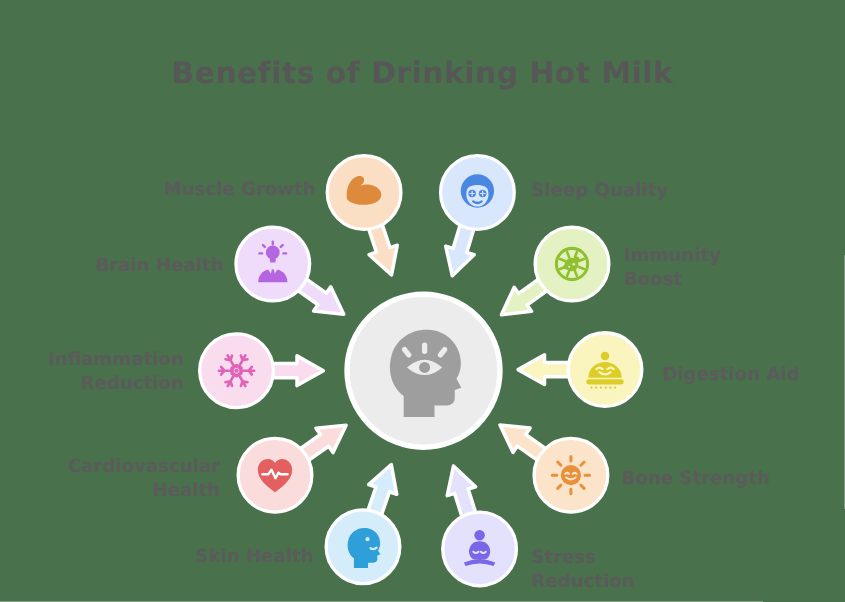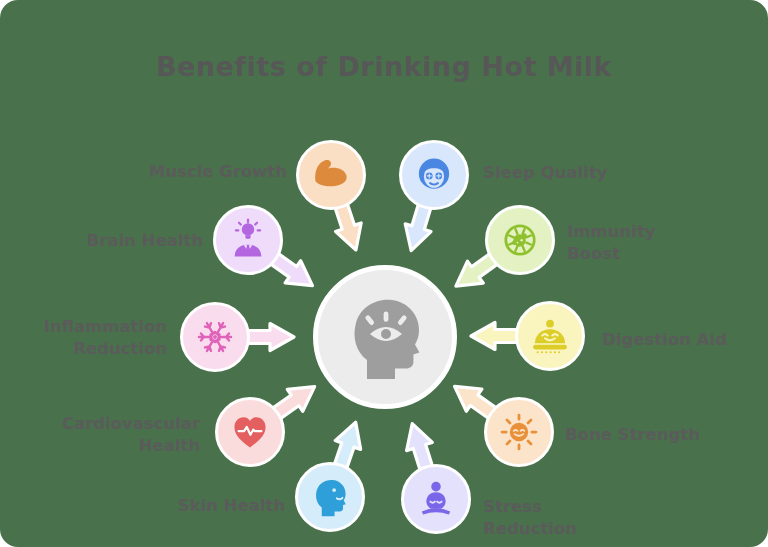--- a/index.html
+++ b/index.html
@@ -1,20 +1,19 @@
 <!DOCTYPE html>
 <html><head>
 <meta charset="utf-8">
 <style>
   * { margin: 0; padding: 0; box-sizing: border-box; }
   html, body { width: 768px; height: 547px; overflow: hidden; }
   #stage {
     position: relative; width: 768px; height: 547px; overflow: hidden;
     font-family: "DejaVu Sans", sans-serif;
-    border-radius: 18px;
   }
   #title {
     position: absolute; top: 51px; left: 0; width: 100%;
     text-align: center; font-size: 27px; font-weight: bold;
     letter-spacing: 0.5px; z-index: 3;
   }
   #arrow-layer { position: absolute; inset: 0; width: 768px; height: 547px; z-index: 1; }
   .node-circle {
     position: absolute; border-radius: 50%;
     border-style: solid; border-color: #FFFFFF;

